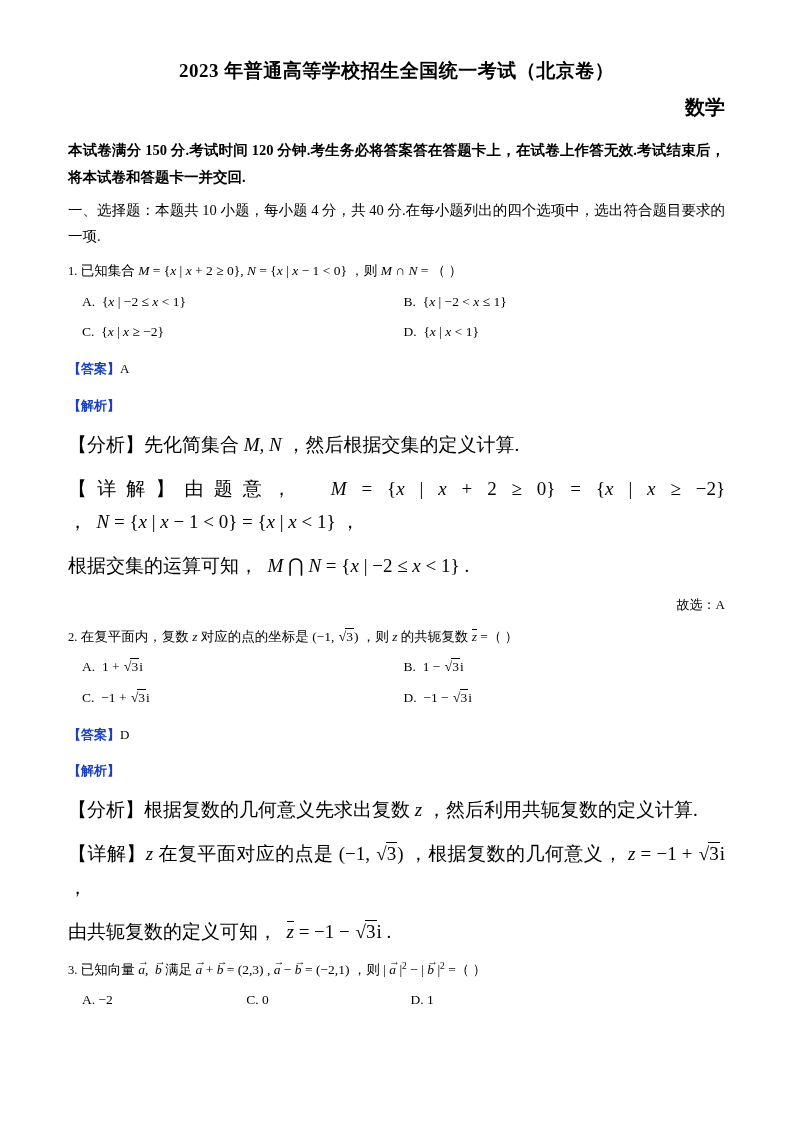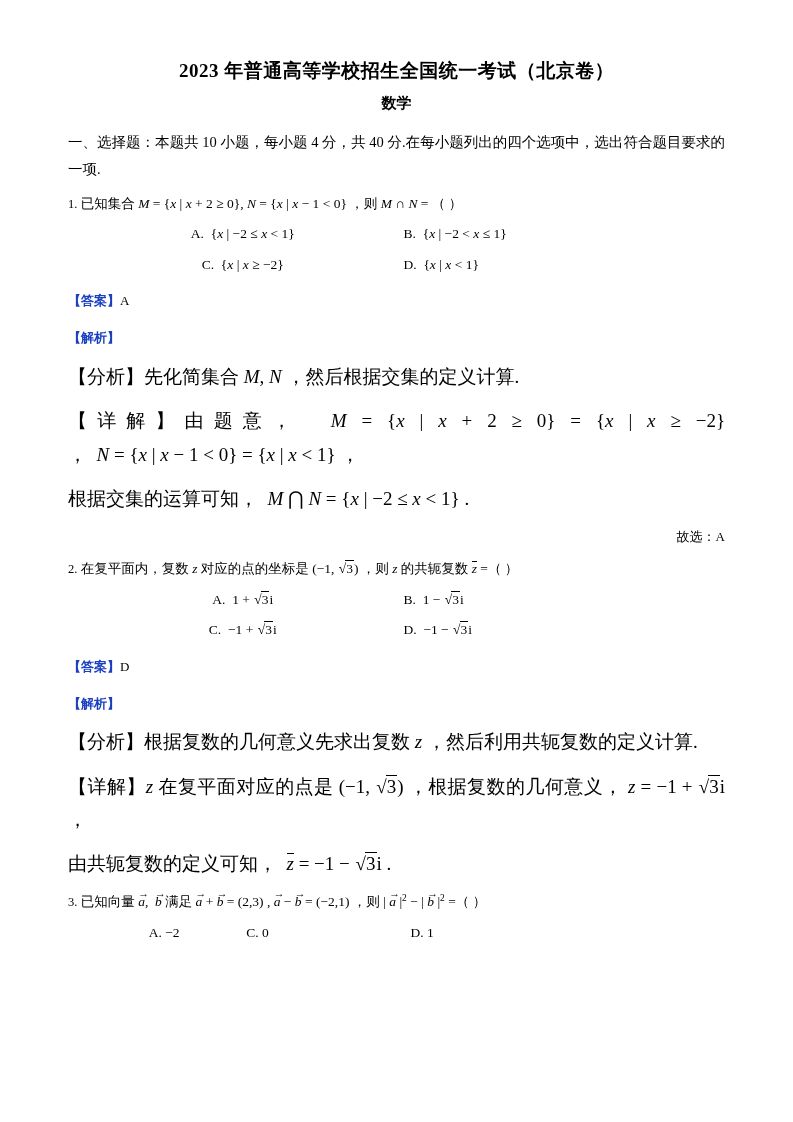--- a/index.html
+++ b/index.html
@@ -22,22 +22,22 @@
     height: 860px;
   }
   .doc-title {
     text-align: center;
     font-size: 19px;
     font-weight: bold;
     letter-spacing: 0.5px;
     margin: 6px 0 10px 0;
   }
   .doc-subtitle {
-    text-align: center;
-    font-size: 15px;
+    text-align: right;
+    font-size: 20px;
     font-weight: bold;
     margin: 0 0 16px 0;
   }
   .intro {
     font-size: 14.5px;
     font-weight: bold;
     line-height: 1.85;
     text-align: justify;
     margin-bottom: 6px;
   }
@@ -55,21 +55,21 @@
   }
   .q-num { font-size: 12.5px; }
   .opt-row {
     display: flex;
     font-size: 13.5px;
     line-height: 1.6;
     margin: 9px 0 0 0;
   }
   .opt-row.two > div { width: 50%; }
   .opt-row.four > div { width: 25%; }
-  .opt-indent { padding-left: 14px; text-align: center; }
+  .opt-indent { padding-left: 14px; }
   .ans-line {
     color: #1a3fbf;
     font-size: 13px;
     font-weight: bold;
     margin: 16px 0 0 0;
     line-height: 1.6;
   }
   .ans-line .ansval {
     color: #000000;
     font-weight: normal;
@@ -124,20 +124,21 @@
   .nowrap { white-space: nowrap; }
 </style>
 </head>
 <body>
 
 <div class="page">
 
   <div class="doc-title">2023 年普通高等学校招生全国统一考试（北京卷）</div>
   <div class="doc-subtitle">数学</div>
 
+  <div class="intro">本试卷满分 150 分.考试时间  120  分钟.考生务必将答案答在答题卡上，在试卷上作答无效.考试结束后，将本试卷和答题卡一并交回.</div>
 
   <div class="section-head">一、选择题：本题共 10 小题，每小题 4 分，共 40 分.在每小题列出的四个选项中，选出符合题目要求的一项.</div>
 
   <div class="q-stem">
     <span class="q-num">1.</span>
     <span>已知集合</span>
     <span class="nowrap">
       <span class="mathi">M</span> = {<span class="mathi">x</span> <span class="mathu">|</span> <span class="mathi">x</span> + 2 ≥ 0}, <span class="mathi">N</span> = {<span class="mathi">x</span> <span class="mathu">|</span> <span class="mathi">x</span> − 1 &lt; 0}
     </span>
     <span>，则</span>

